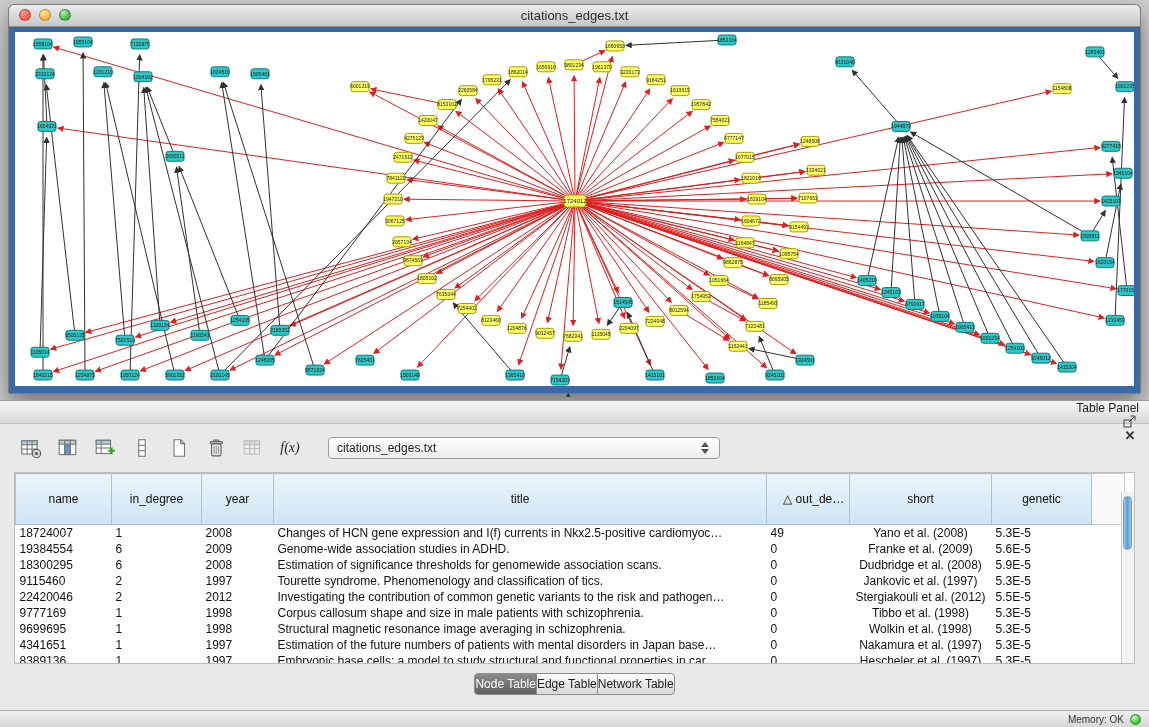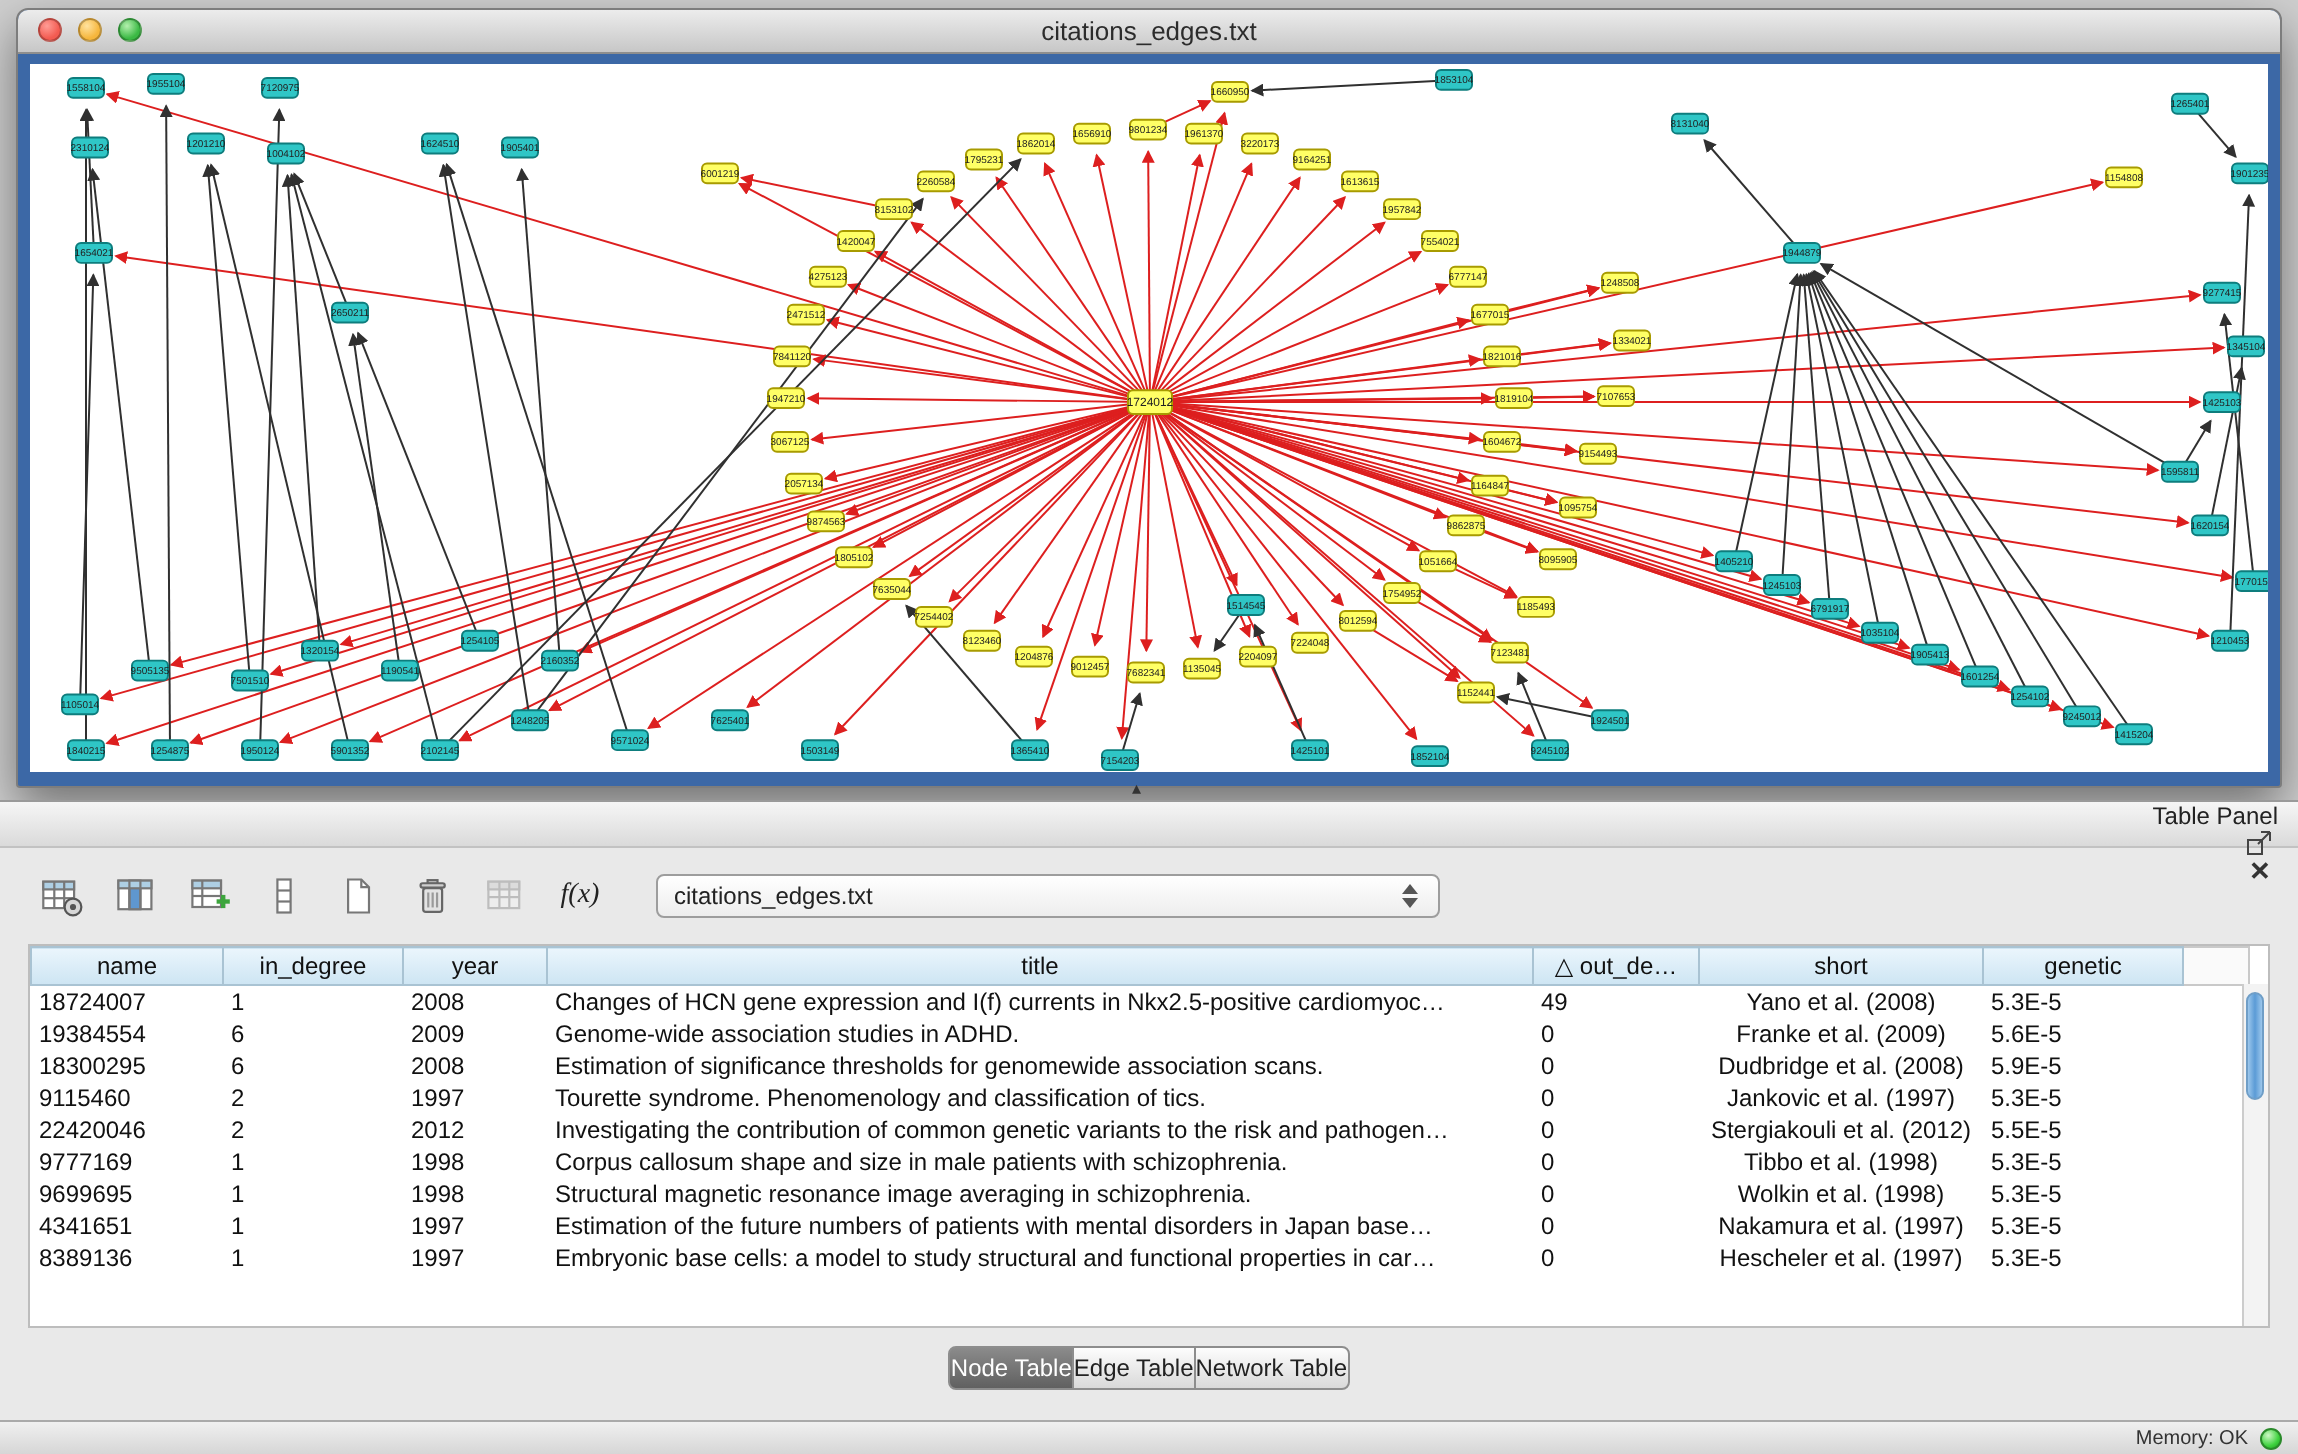--- a/index.html
+++ b/index.html
@@ -32,21 +32,21 @@
   .icon-btn svg{display:block;}
   .fx{font-style:italic;font-size:14px;color:#222;font-family:"Liberation Serif",serif;}
   .net-select{width:392px;height:22px;margin-left:14px;border:1px solid #9d9d9d;border-radius:4px;background:linear-gradient(#ffffff,#ededed);display:flex;align-items:center;padding:0 8px;font-size:12px;color:#222;box-sizing:border-box;cursor:pointer;}
   .dd-arrows{margin-left:auto;display:flex;flex-direction:column;gap:2px;padding-right:2px;}
   .dd-arrows .up{width:0;height:0;border-left:4px solid transparent;border-right:4px solid transparent;border-bottom:5px solid #555;}
   .dd-arrows .dn{width:0;height:0;border-left:4px solid transparent;border-right:4px solid transparent;border-top:5px solid #555;}
 
   .table-wrap{margin:6px 14px 0 14px;background:#fff;border:1px solid #bdbdbd;height:190px;position:relative;overflow:hidden;}
   table{border-collapse:collapse;table-layout:fixed;width:1109px;font-size:12px;}
   col.c0{width:96px}col.c1{width:90px}col.c2{width:72px}col.c3{width:493px}col.c4{width:83px}col.c5{width:142px}col.c6{width:100px}col.c7{width:33px}
-  th{height:18px;background:linear-gradient(#eaf5fc,#cde5f3);border:1px solid #a9c3d3;font-weight:normal;color:#111;padding:0;white-space:nowrap;overflow:hidden;font-size:12px;}
+  th{height:18px;background:linear-gradient(#eaf5fc,#cde5f3);border:1px solid #a9c3d3;font-weight:normal;color:#111;padding:16px;white-space:nowrap;overflow:hidden;font-size:12px;}
   th.filler{background:#fafafa;border:1px solid #c9c9c9;}
   td{height:16px;padding:0 4px;white-space:nowrap;overflow:hidden;color:#111;}
   td.c5{text-align:center;}
   .vscroll{position:absolute;right:0;top:19px;bottom:0;width:12px;background:#f3f3f3;border-left:1px solid #cccccc;}
   .vthumb{position:absolute;top:4px;left:1px;width:9px;height:54px;border-radius:5px;background:linear-gradient(90deg,#9cc7ec,#5b9bd6 50%,#9cc7ec);border:1px solid #6f9ec7;box-sizing:border-box;cursor:grab;}
 
   .tabs-row{display:flex;justify-content:center;margin-top:9px;}
   .tab{font-size:12px;padding:3px 0;border:1px solid #8d8d8d;background:linear-gradient(#fdfdfd,#d9d9d9);color:#222;cursor:pointer;margin-left:-1px;}
   .tab.active{background:linear-gradient(#8b8b8b,#606060);color:#fff;}
   .tab:first-child{border-radius:4px 0 0 4px;margin-left:0;}

